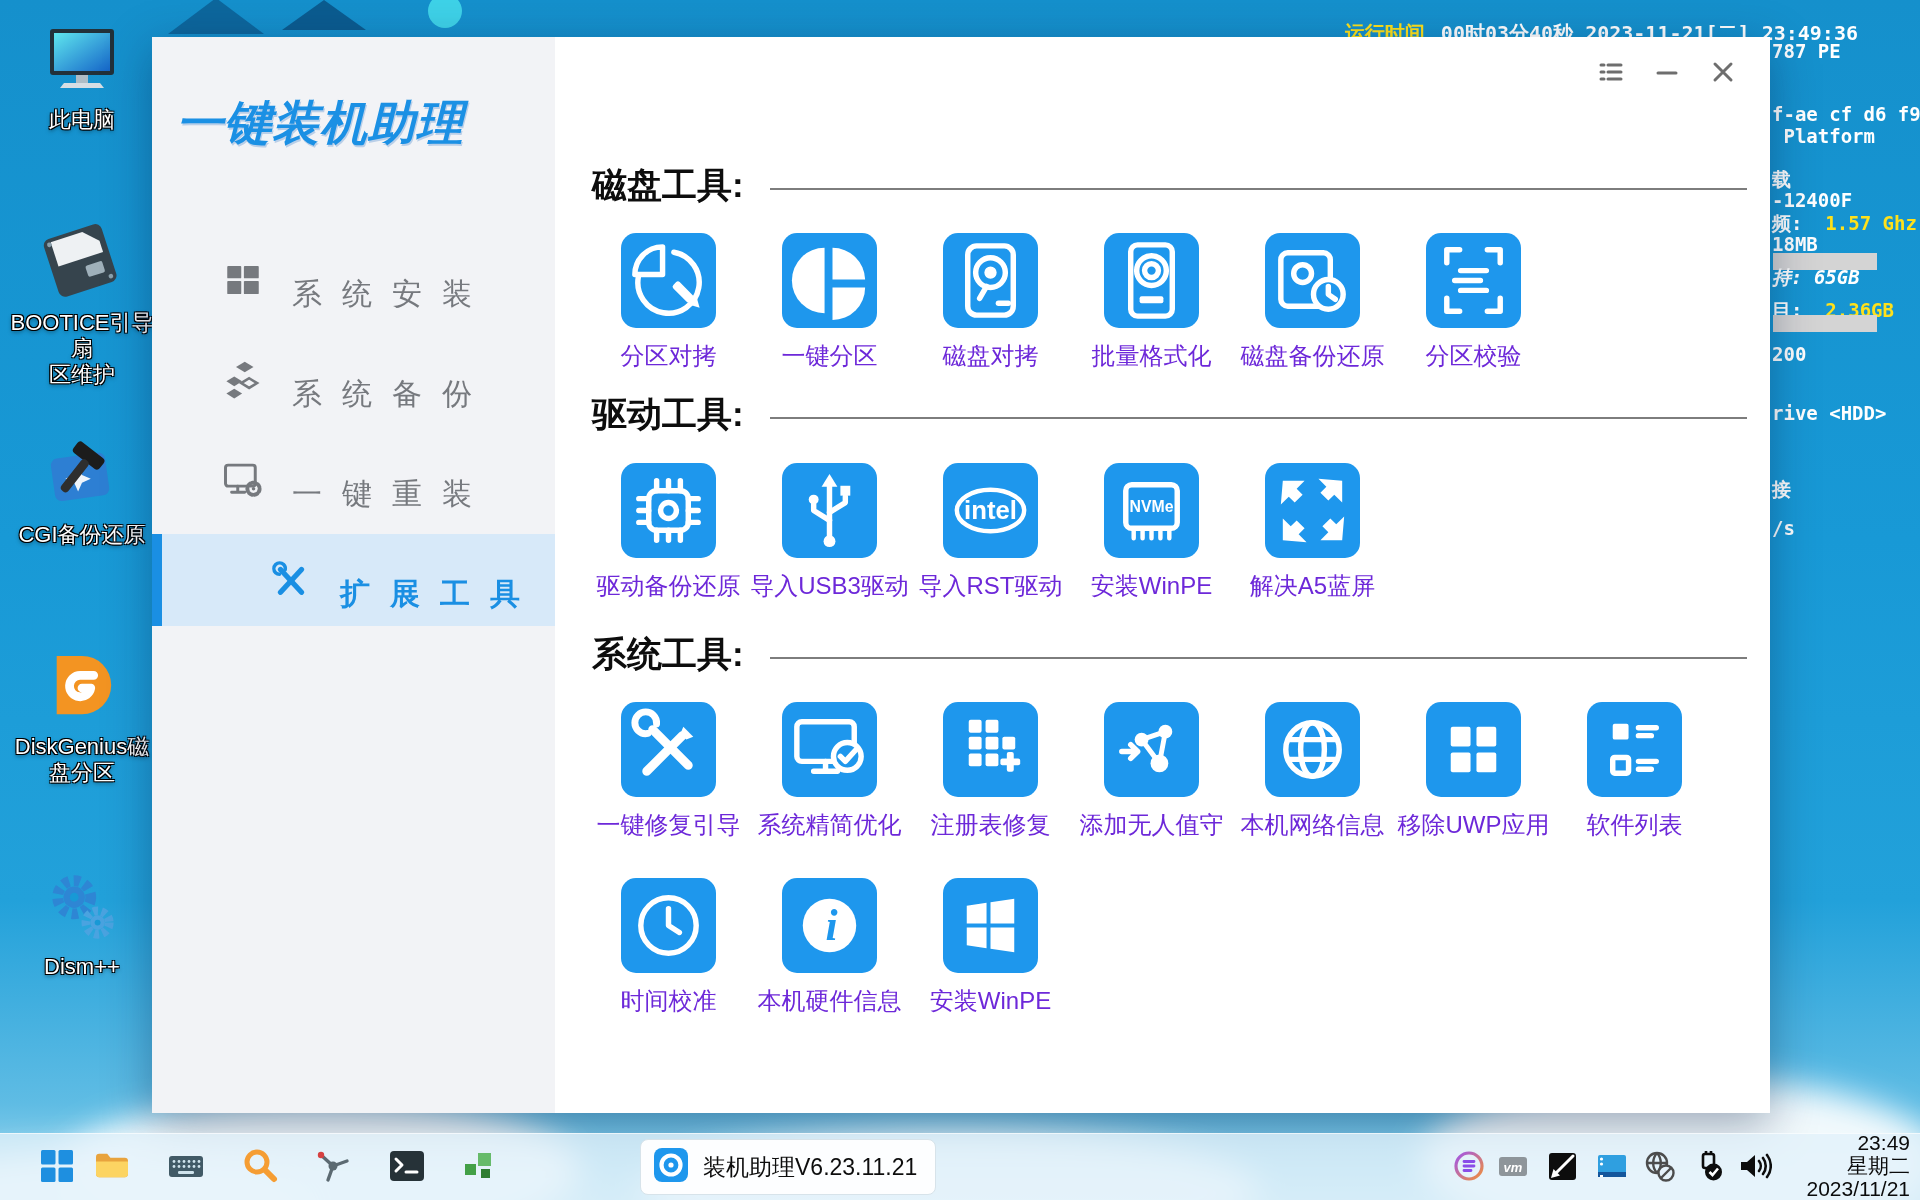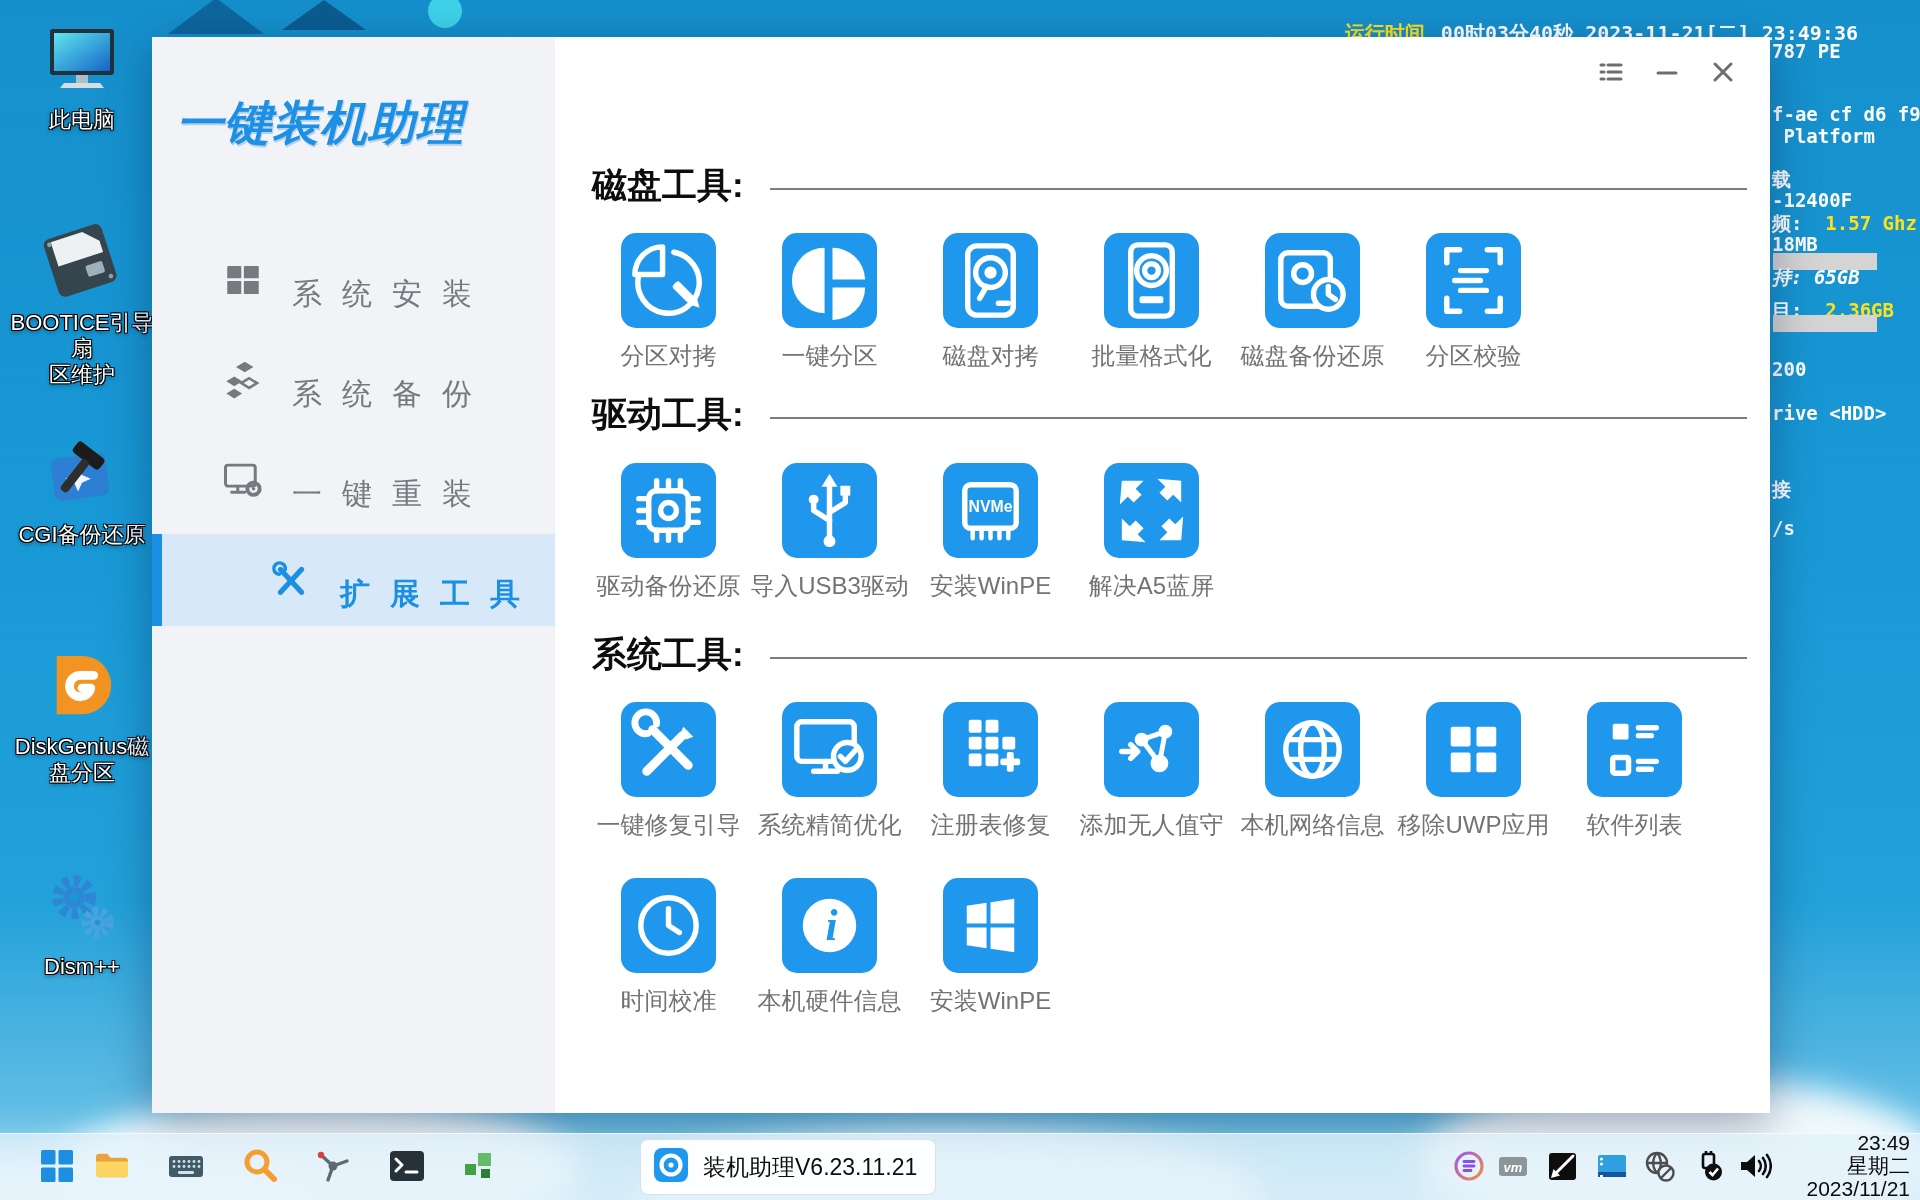--- a/index.html
+++ b/index.html
@@ -42,21 +42,21 @@
   .nav-item.selected::before{content:"";position:absolute;left:0;top:0;width:10px;height:100%;background:#1a8fe3;}
 
   #content{position:absolute;left:403px;top:0;right:0;bottom:0;background:#fff;}
   .section-header{position:absolute;left:37px;right:23px;height:44px;display:flex;align-items:center;}
   .section-title{font-size:35px;font-weight:bold;color:#0d0d0d;white-space:nowrap;}
   .section-line{flex:1;height:0;border-top:2px solid #7d7d7d;margin-left:26px;margin-top:8px;}
   .tool-grid{position:absolute;left:33px;width:1127px;display:flex;flex-wrap:wrap;row-gap:26px;}
   .tool-cell{width:161px;height:150px;display:flex;flex-direction:column;align-items:center;cursor:pointer;}
   .tool-tile{width:95px;height:95px;background:#1E97ED;border-radius:15px;overflow:hidden;}
   .tool-tile svg{width:95px;height:95px;display:block;}
-  .tool-label{margin-top:12px;font-size:24px;color:#737373;white-space:nowrap;}
+  .tool-label{margin-top:12px;font-size:24px;color:#6d28d9;white-space:nowrap;}
 
   
   #taskbar{position:absolute;left:0;top:1133px;width:1920px;height:67px;
     background:rgba(225,241,250,.78);border-top:1px solid rgba(255,255,255,.65);}
   .tb-icon{position:absolute;width:40px;height:40px;top:1146px;cursor:pointer;}
   .tb-icon svg{width:40px;height:40px;display:block;}
   .tray-icon{position:absolute;width:34px;height:34px;top:1149px;cursor:pointer;}
   .tray-icon svg{width:34px;height:34px;display:block;}
   #tb-app{position:absolute;left:640px;top:1139px;width:296px;height:56px;background:#fdfeff;
     border:1px solid #d7e3ea;border-radius:8px;display:flex;align-items:center;gap:14px;
@@ -155,21 +155,21 @@
       <div class="info-line" style="top: 103px;"><span>f-ae cf d6 f9 7f a5</span></div>
       <div class="info-line" style="top: 125px;"><span> Platform</span></div>
       <div class="info-line" style="top: 167px;"><span>载</span></div>
       <div class="info-line" style="top: 189px; text-align: right;"><span>-12400F</span></div>
       <div class="info-line" style="top: 211px;"><span>频:  </span><span class="y">1.57 Ghz</span></div>
       <div class="info-line" style="top: 233px;"><span>18MB</span></div>
       <div class="info-bar" style="top: 253px;"></div>
       <div class="info-line" style="top: 265px; font-style: italic;"><span>持: 65GB</span></div>
       <div class="info-line" style="top: 298px;"><span>目:  </span><span class="y">2.36GB</span></div>
       <div class="info-bar" style="top: 315px;"></div>
-      <div class="info-line" style="top: 358px;"><span>200</span></div>
+      <div class="info-line" style="top: 343px;"><span>200</span></div>
       <div class="info-line" style="top: 402px;"><span>rive &lt;HDD&gt;</span></div>
       <div class="info-line" style="top: 477px;"><span>接</span></div>
       <div class="info-line" style="top: 517px;"><span>/s</span></div>
     </div>
 
   <div id="app-window">
     <div id="win-controls">
         <div class="win-btn">
           <span><svg viewBox="0 0 28 28" stroke="#6e6e6e" stroke-width="2.6" stroke-linecap="round">
               <path d="M4 7h3M11 7h13M4 14h3M11 14h13M4 21h3M11 21h13"></path>
@@ -330,20 +330,29 @@
                 <path d="M48 18V74"></path>
                 <path d="M48 11l-8 13h16z" fill="#fff" stroke="none"></path>
                 <path d="M48 58 32 48v-6"></path>
                 <circle cx="32" cy="37" r="5" fill="#fff" stroke="none"></circle>
                 <path d="M48 50 64 40v-6"></path>
                 <rect x="59" y="23" width="10" height="10" fill="#fff" stroke="none"></rect>
                 <circle cx="48" cy="79" r="6" fill="#fff" stroke="none"></circle>
               </svg>
             </div>
             <div class="tool-label">导入USB3驱动</div>
+          </div>
+          <div class="tool-cell">
+            <div class="tool-tile">
+              <svg viewBox="0 0 96 96" fill="none" stroke="#fff" stroke-width="5.5" stroke-linecap="round" stroke-linejoin="round">
+                <ellipse cx="48" cy="48" rx="34" ry="21" stroke-width="4.5"></ellipse>
+                <text x="48" y="57" font-size="26" font-weight="bold" fill="#fff" stroke="none" text-anchor="middle" font-family="Liberation Sans,sans-serif">intel</text>
+              </svg>
+            </div>
+            <div class="tool-label">导入RST驱动</div>
           </div>
           <div class="tool-cell">
             <div class="tool-tile">
               <svg viewBox="0 0 96 96" fill="none" stroke="#fff" stroke-width="5.5" stroke-linecap="round" stroke-linejoin="round">
                 <rect x="22" y="22" width="52" height="44" rx="6"></rect>
                 <text x="48" y="50" font-size="16" font-weight="bold" fill="#fff" stroke="none" text-anchor="middle" font-family="Liberation Sans,sans-serif">NVMe</text>
                 <path d="M30 66v10M39 66v10M48 66v10M57 66v10M66 66v10" stroke-width="4.5"></path>
               </svg>
             </div>
             <div class="tool-label">安装WinPE</div>

